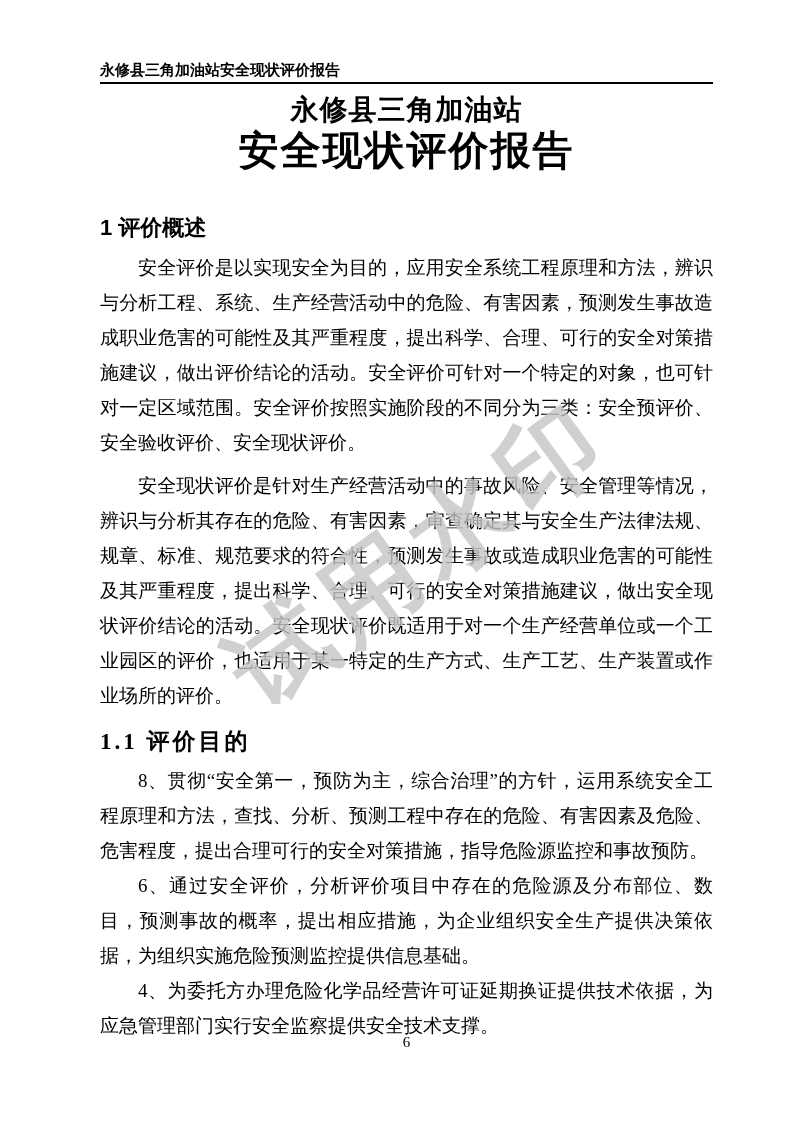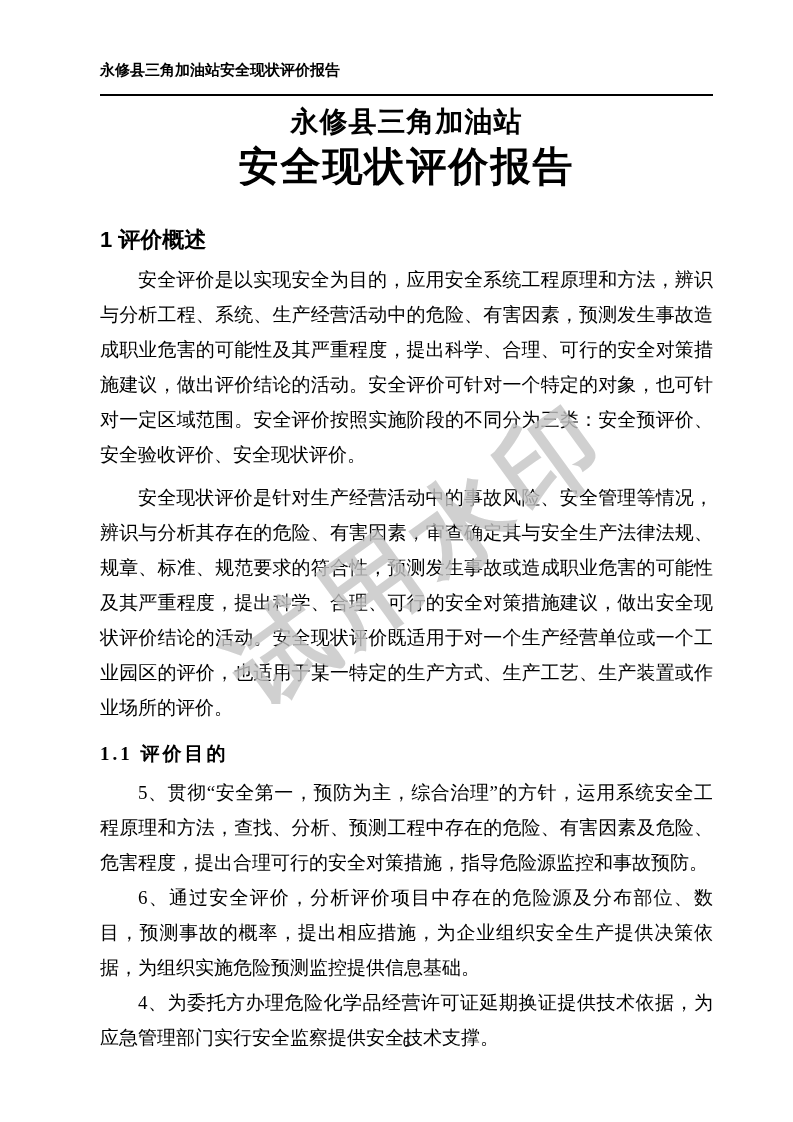--- a/index.html
+++ b/index.html
@@ -22,51 +22,51 @@
     top: 60px;
     width: 613px;
   }
   .doc-header {
     display: flex;
     justify-content: space-between;
     align-items: flex-end;
     font-size: 15px;
     font-weight: bold;
     line-height: 20px;
-    padding-bottom: 14px;
+    padding-bottom: 2px;
     border-bottom: 2px solid #000000;
   }
   .title-line1 {
     margin: 8px 0 0 0;
     text-align: center;
     font-family: Liberation Sans, sans-serif;
     font-size: 28px;
     font-weight: bold;
     line-height: 36px;
     letter-spacing: 1px;
   }
   .title-line2 {
     margin: 2px 0 0 0;
     text-align: center;
-    font-family: Liberation Sans, sans-serif;
+    font-family: Liberation Mono, monospace;
     font-size: 40px;
     font-weight: bold;
     line-height: 48px;
     letter-spacing: 2px;
   }
   .section-heading {
     margin: 36px 0 0 0;
     font-family: "Liberation Sans", "DejaVu Sans", sans-serif;
     font-size: 22px;
     font-weight: bold;
     line-height: 28px;
   }
   .sub-heading {
     margin: 16px 0 8px 0;
-    font-size: 19px;
+    font-size: 23px;
     font-weight: bold;
     line-height: 26px;
     letter-spacing: 3px;
   }
   p.body-para {
     margin: 8px 0 0 0;
     font-size: 19px;
     line-height: 35px;
     text-align: justify;
     text-indent: 2em;
@@ -120,21 +120,21 @@
     <div class="title-line2">安全现状评价报告</div>
 
     <div class="section-heading">1 评价概述</div>
 
     <p class="body-para">安全评价是以实现安全为目的，应用安全系统工程原理和方法，辨识与分析工程、系统、生产经营活动中的危险、有害因素，预测发生事故造成职业危害的可能性及其严重程度，提出科学、合理、可行的安全对策措施建议，做出评价结论的活动。安全评价可针对一个特定的对象，也可针对一定区域范围。安全评价按照实施阶段的不同分为三类：安全预评价、安全验收评价、安全现状评价。</p>
 
     <p class="body-para">安全现状评价是针对生产经营活动中的事故风险、安全管理等情况，辨识与分析其存在的危险、有害因素，审查确定其与安全生产法律法规、规章、标准、规范要求的符合性，预测发生事故或造成职业危害的可能性及其严重程度，提出科学、合理、可行的安全对策措施建议，做出安全现状评价结论的活动。安全现状评价既适用于对一个生产经营单位或一个工业园区的评价，也适用于某一特定的生产方式、生产工艺、生产装置或作业场所的评价。</p>
 
     <div class="sub-heading">1.1 评价目的</div>
 
-    <p class="list-para">5、贯彻“安全第一，预防为主，综合治理”的方针，运用系统安全工程原理和方法，查找、分析、预测工程中存在的危险、有害因素及危险、危害程度，提出合理可行的安全对策措施，指导危险源监控和事故预防。</p>
+    <p class="list-para">8、贯彻“安全第一，预防为主，综合治理”的方针，运用系统安全工程原理和方法，查找、分析、预测工程中存在的危险、有害因素及危险、危害程度，提出合理可行的安全对策措施，指导危险源监控和事故预防。</p>
 
     <p class="list-para">6、通过安全评价，分析评价项目中存在的危险源及分布部位、数目，预测事故的概率，提出相应措施，为企业组织安全生产提供决策依据，为组织实施危险预测监控提供信息基础。</p>
 
 
     <p class="list-para">4、为委托方办理危险化学品经营许可证延期换证提供技术依据，为应急管理部门实行安全监察提供安全技术支撑。</p>
 
   </div>
 
   <div class="page-number">6</div>
 

